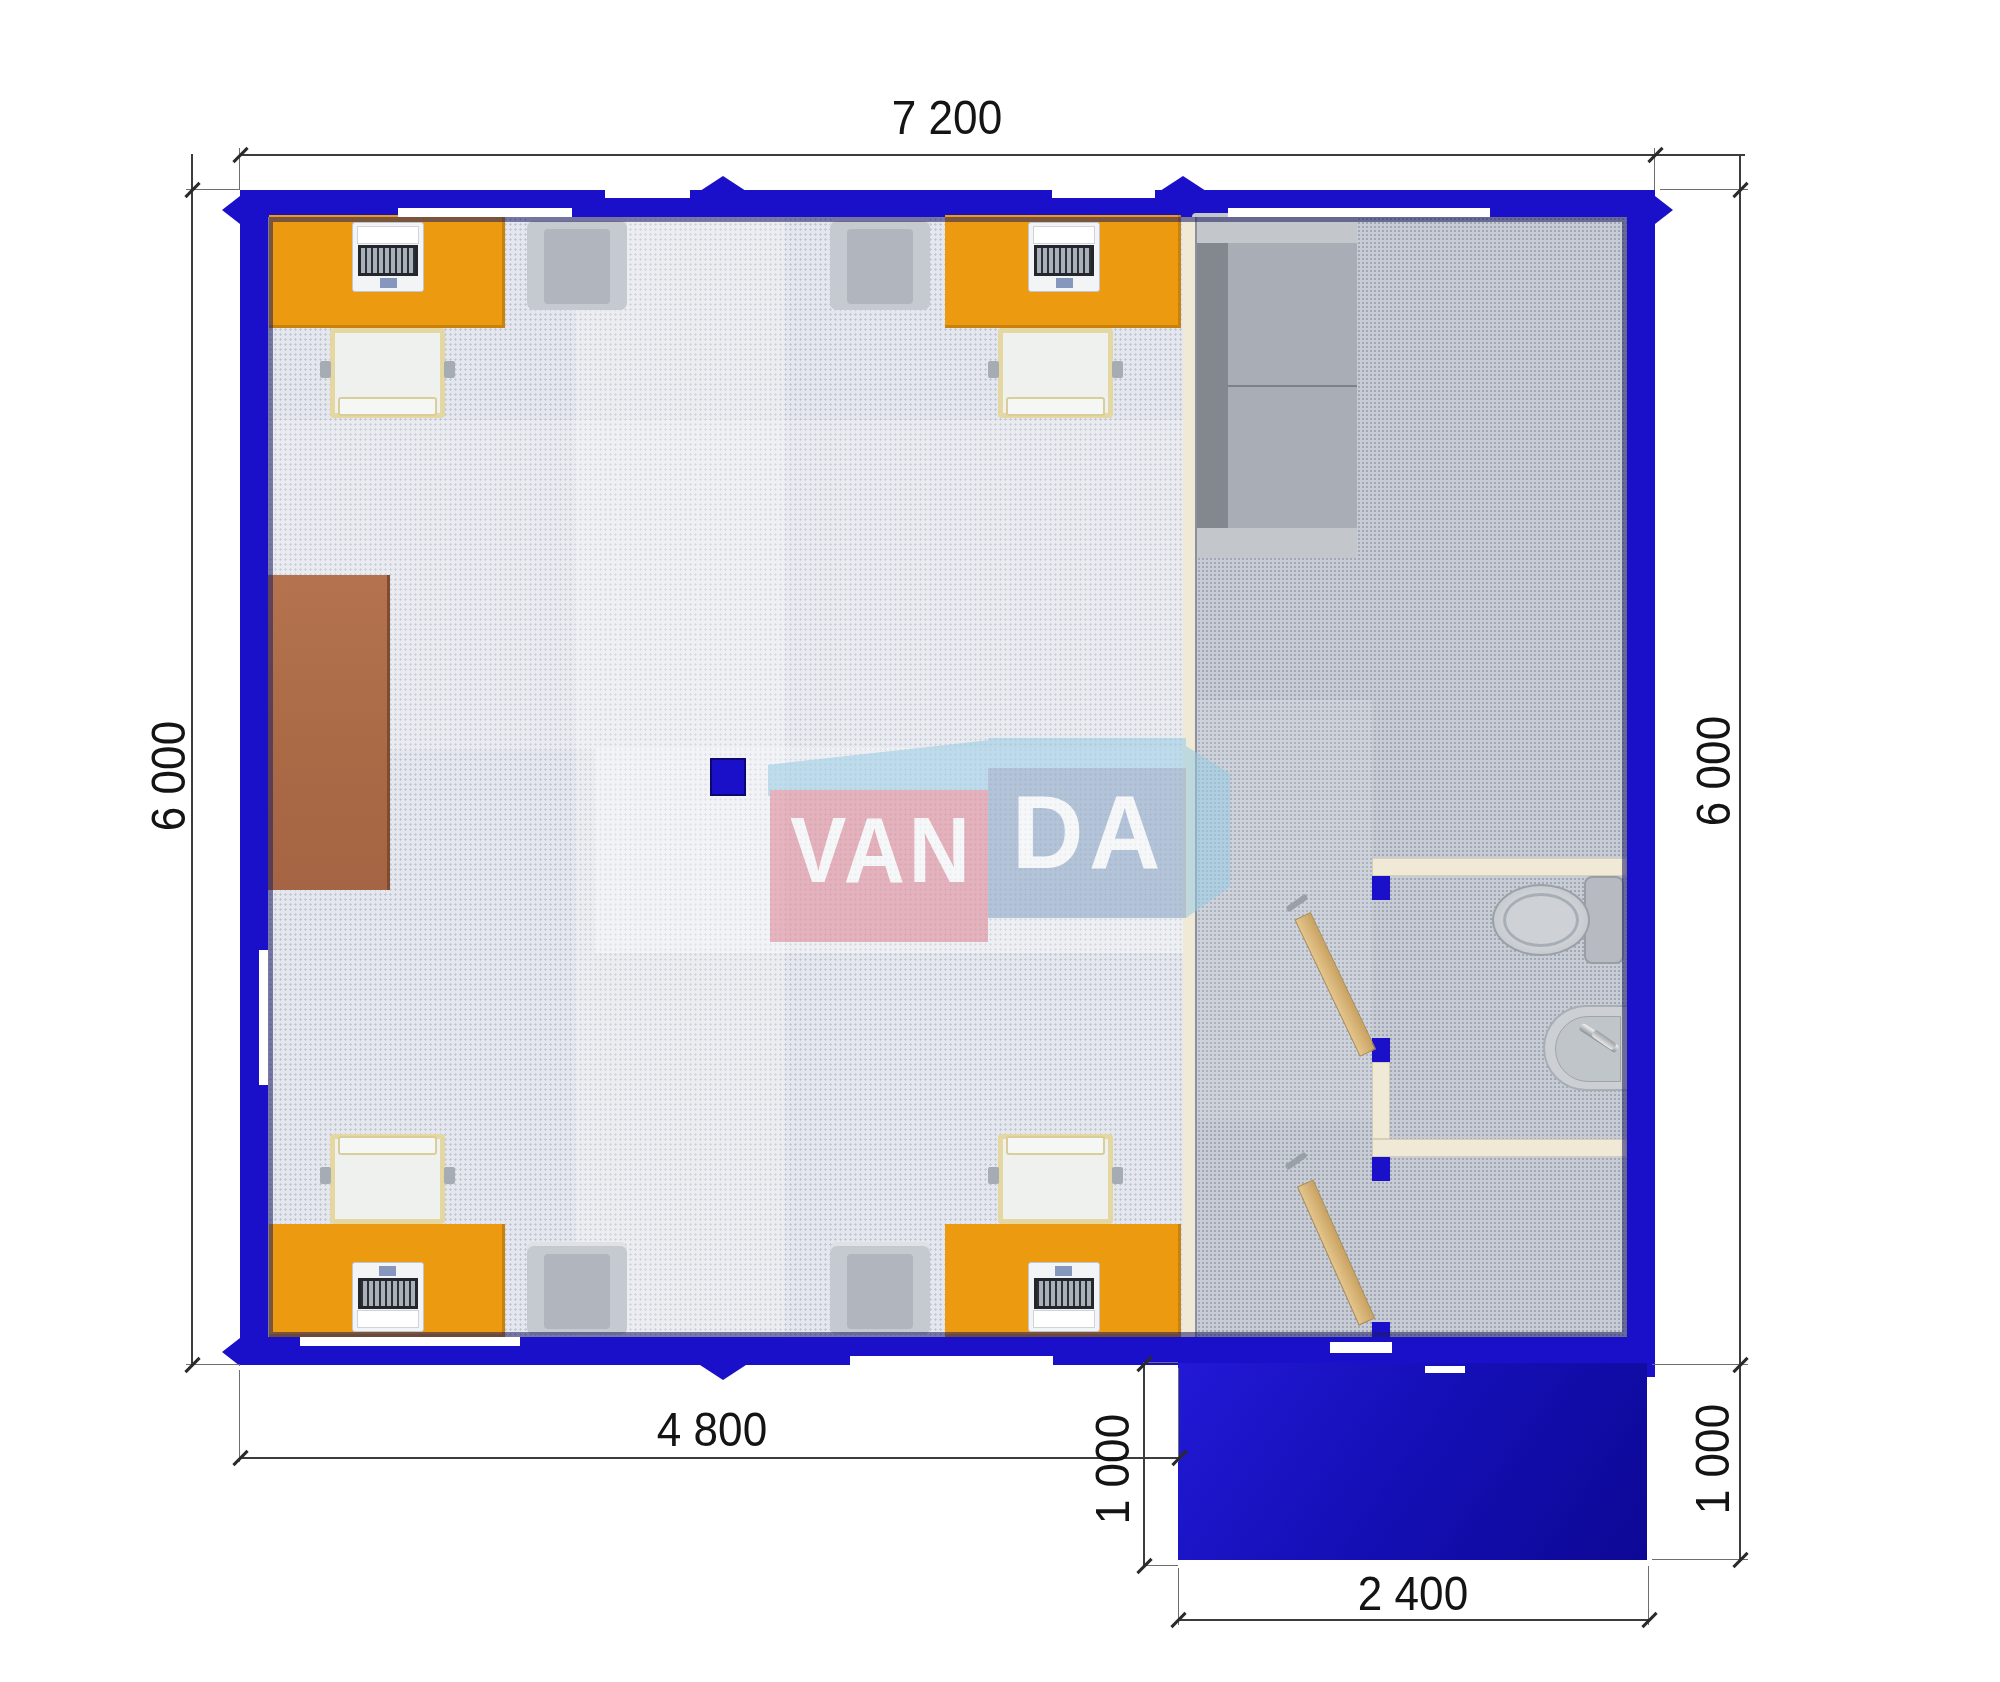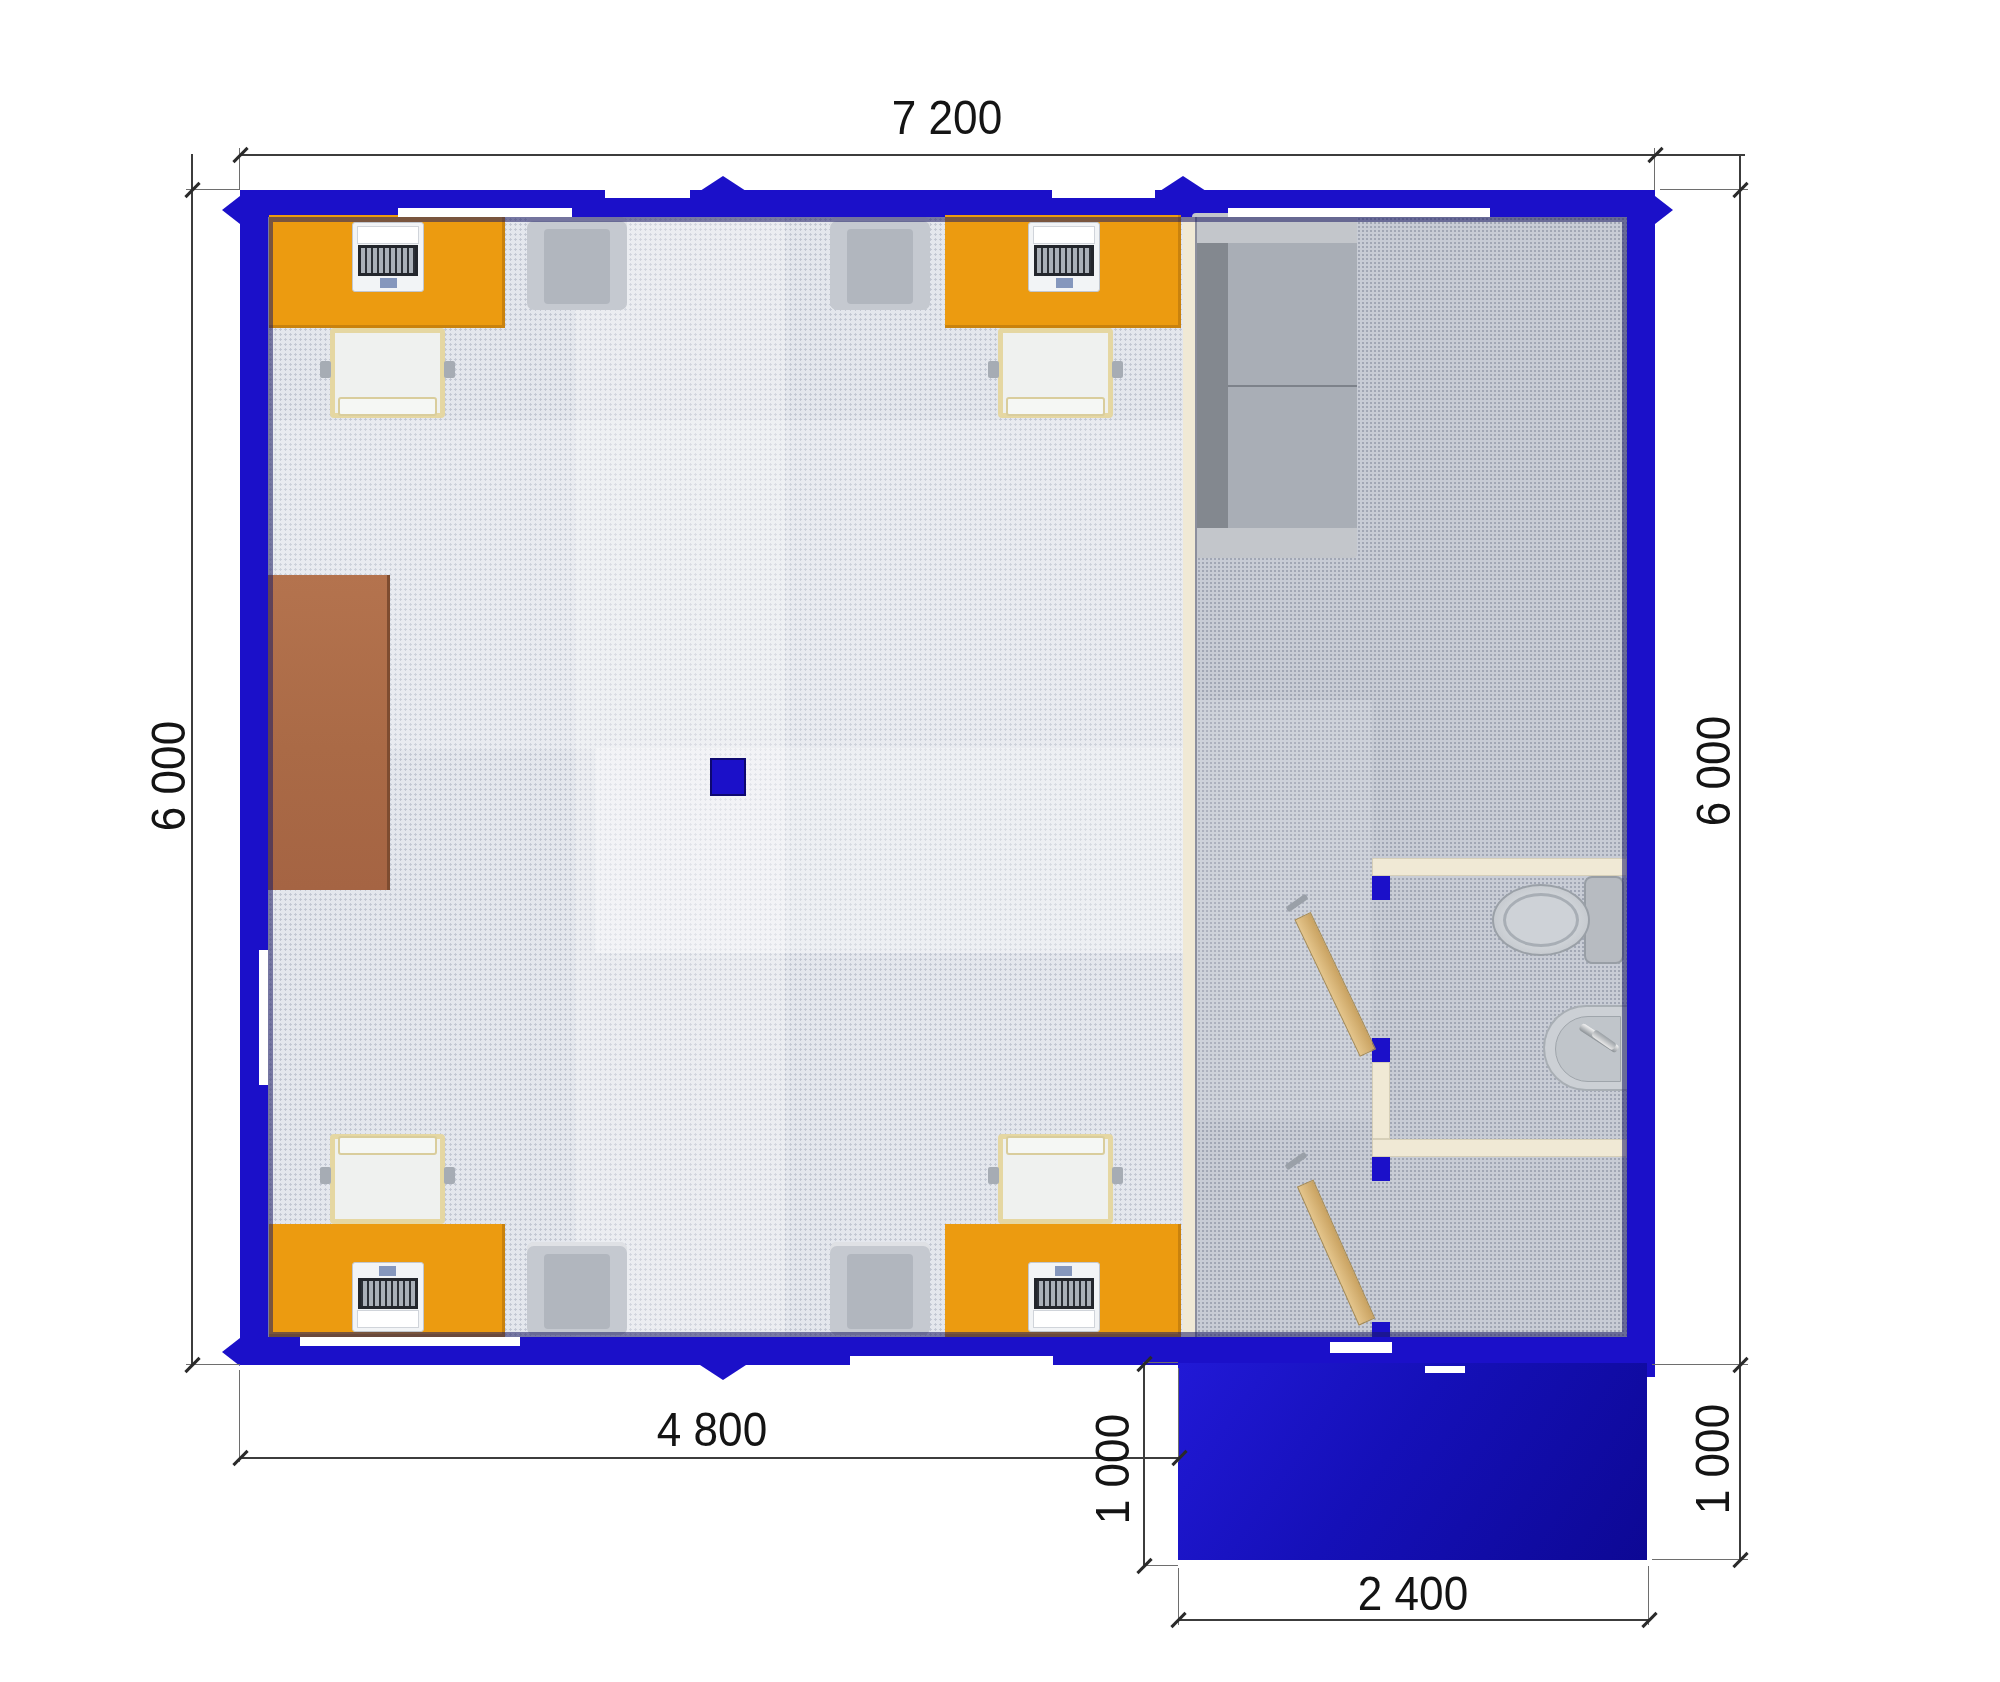--- a/index.html
+++ b/index.html
@@ -236,20 +236,29 @@
   <div class="bump-up" style="left:1160px;top:176px;"></div>
   <div class="bump-down" style="left:700px;top:1365px;"></div>
   <div class="bump-left" style="left:222px;top:196px;"></div>
   <div class="bump-left" style="left:222px;top:1338px;"></div>
   <div class="bump-right" style="left:1655px;top:196px;"></div>
   <div class="abs" style="left:1625px;top:1365px;width:30px;height:12px;background:#1B10C9;"></div>
 
   <div class="porch"></div>
   <div class="porch-dash"></div>
 
+  <div class="logo">
+    <div class="pink-bevel"></div>
+    <div class="pink"></div>
+    <div class="blue"></div>
+    <div class="blue-top"></div>
+    <div class="right-bevel"></div>
+    <div class="t-van">VAN</div>
+    <div class="t-da">DA</div>
+  </div>
 
   <div class="dline-h" style="left:240px;top:154px;width:1505px;"></div>
   <div class="ext" style="left:239px;top:148px;width:1px;height:42px;"></div>
   <div class="ext" style="left:1654px;top:148px;width:1px;height:42px;"></div>
   <div class="tick" style="left:239px;top:145px;"></div>
   <div class="tick" style="left:1654px;top:145px;"></div>
   <div class="dim-text" style="left:797px;top:92px;width:300px;height:50px;">7 200</div>
 
   <div class="dline-v" style="left:191px;top:154px;height:1211px;"></div>
   <div class="ext" style="left:186px;top:189px;width:54px;height:1px;"></div>

